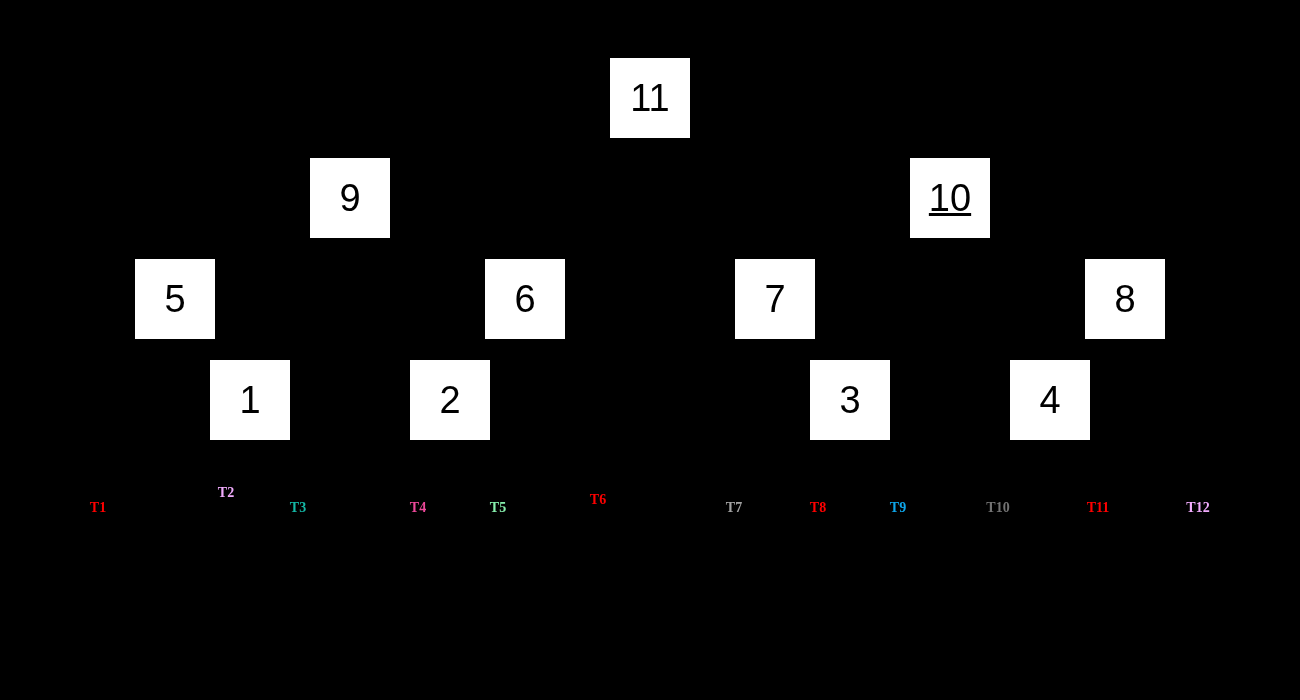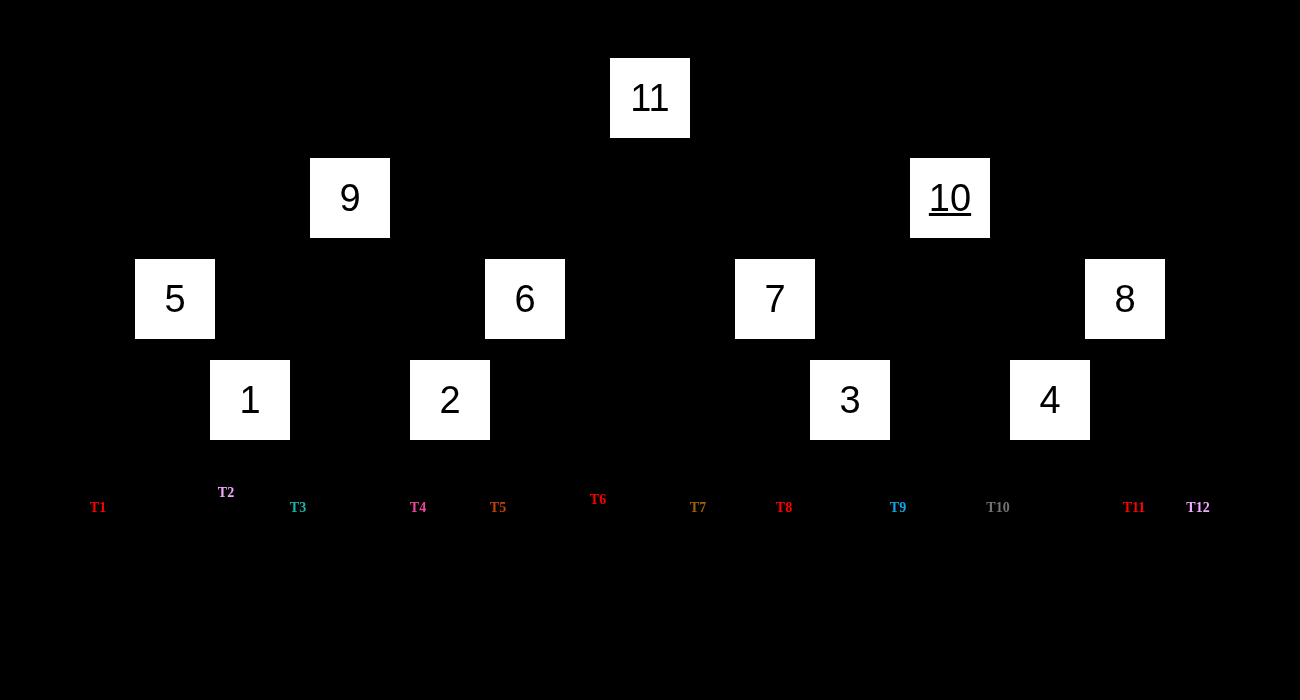--- a/index.html
+++ b/index.html
@@ -63,22 +63,22 @@
       <div class="node-box" style="left: 210px; top: 360px; width: 80px; height: 80px; background: rgb(255, 255, 255); color: rgb(0, 0, 0);">1</div>
       <div class="node-box" style="left: 410px; top: 360px; width: 80px; height: 80px; background: rgb(255, 255, 255); color: rgb(0, 0, 0);">2</div>
       <div class="node-box" style="left: 810px; top: 360px; width: 80px; height: 80px; background: rgb(255, 255, 255); color: rgb(0, 0, 0);">3</div>
       <div class="node-box" style="left: 1010px; top: 360px; width: 80px; height: 80px; background: rgb(255, 255, 255); color: rgb(0, 0, 0);">4</div>
     </div>
   <div id="axis-layer">
       <div class="tick-label" style="left: 98px; top: 501px; color: rgb(255, 0, 0);">T1</div>
       <div class="tick-label" style="left: 198px; top: 486px; color: #f0abfc; margin-left: 28px;">T2</div>
       <div class="tick-label" style="left: 298px; top: 501px; color: #14b8a6;">T3</div>
       <div class="tick-label" style="left: 418px; top: 501px; color: #ec4899;">T4</div>
-      <div class="tick-label" style="left: 498px; top: 501px; color: #c2410c;">T5</div>
+      <div class="tick-label" style="left: 498px; top: 501px; color: #86efac;">T5</div>
       <div class="tick-label" style="left: 598px; top: 493px; color: rgb(255, 0, 0);">T6</div>
-      <div class="tick-label" style="left: 698px; top: 501px; color: #a16207;">T7</div>
-      <div class="tick-label" style="left: 784px; top: 501px; color: rgb(255, 0, 0);">T8</div>
+      <div class="tick-label" style="left: 734px; top: 501px; color: #a3a3a3;">T7</div>
+      <div class="tick-label" style="left: 818px; top: 501px; color: rgb(255, 0, 0);">T8</div>
       <div class="tick-label" style="left: 898px; top: 501px; color: #0ea5e9;">T9</div>
       <div class="tick-label" style="left: 998px; top: 501px; color: #737373;">T10</div>
-      <div class="tick-label" style="left: 1098px; top: 501px; color: rgb(255, 0, 0); margin-left: 36px;">T11</div>
+      <div class="tick-label" style="left: 1098px; top: 501px; color: rgb(255, 0, 0);">T11</div>
       <div class="tick-label" style="left: 1198px; top: 501px; color: #f0abfc;">T12</div>
     </div>
 </div>
 
 </body></html>

